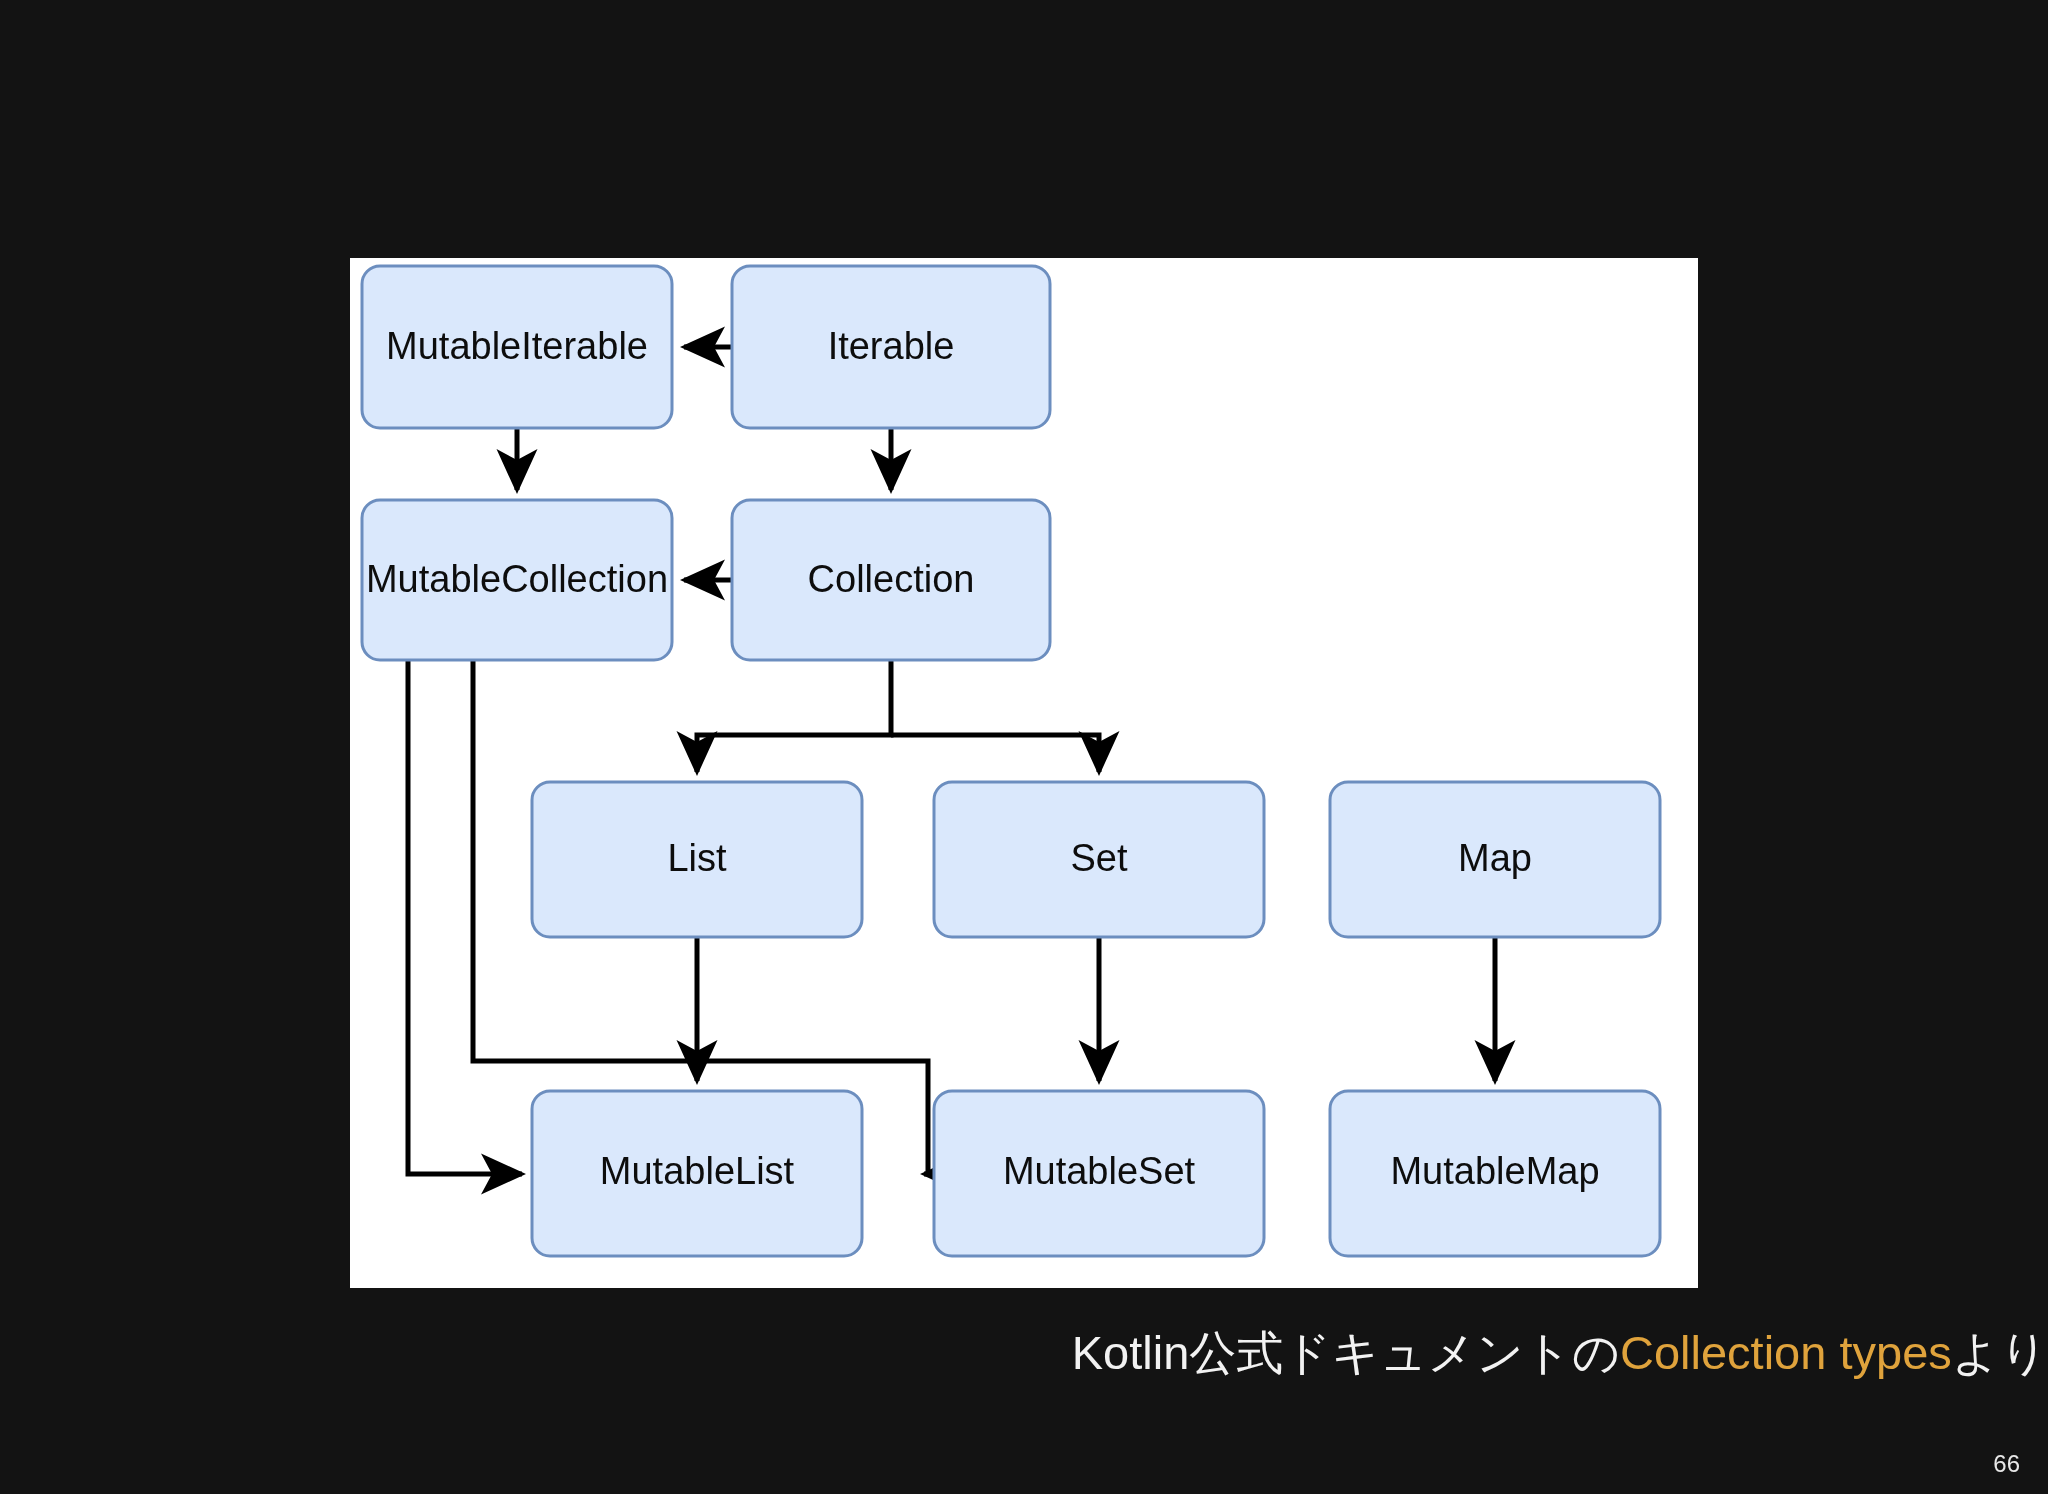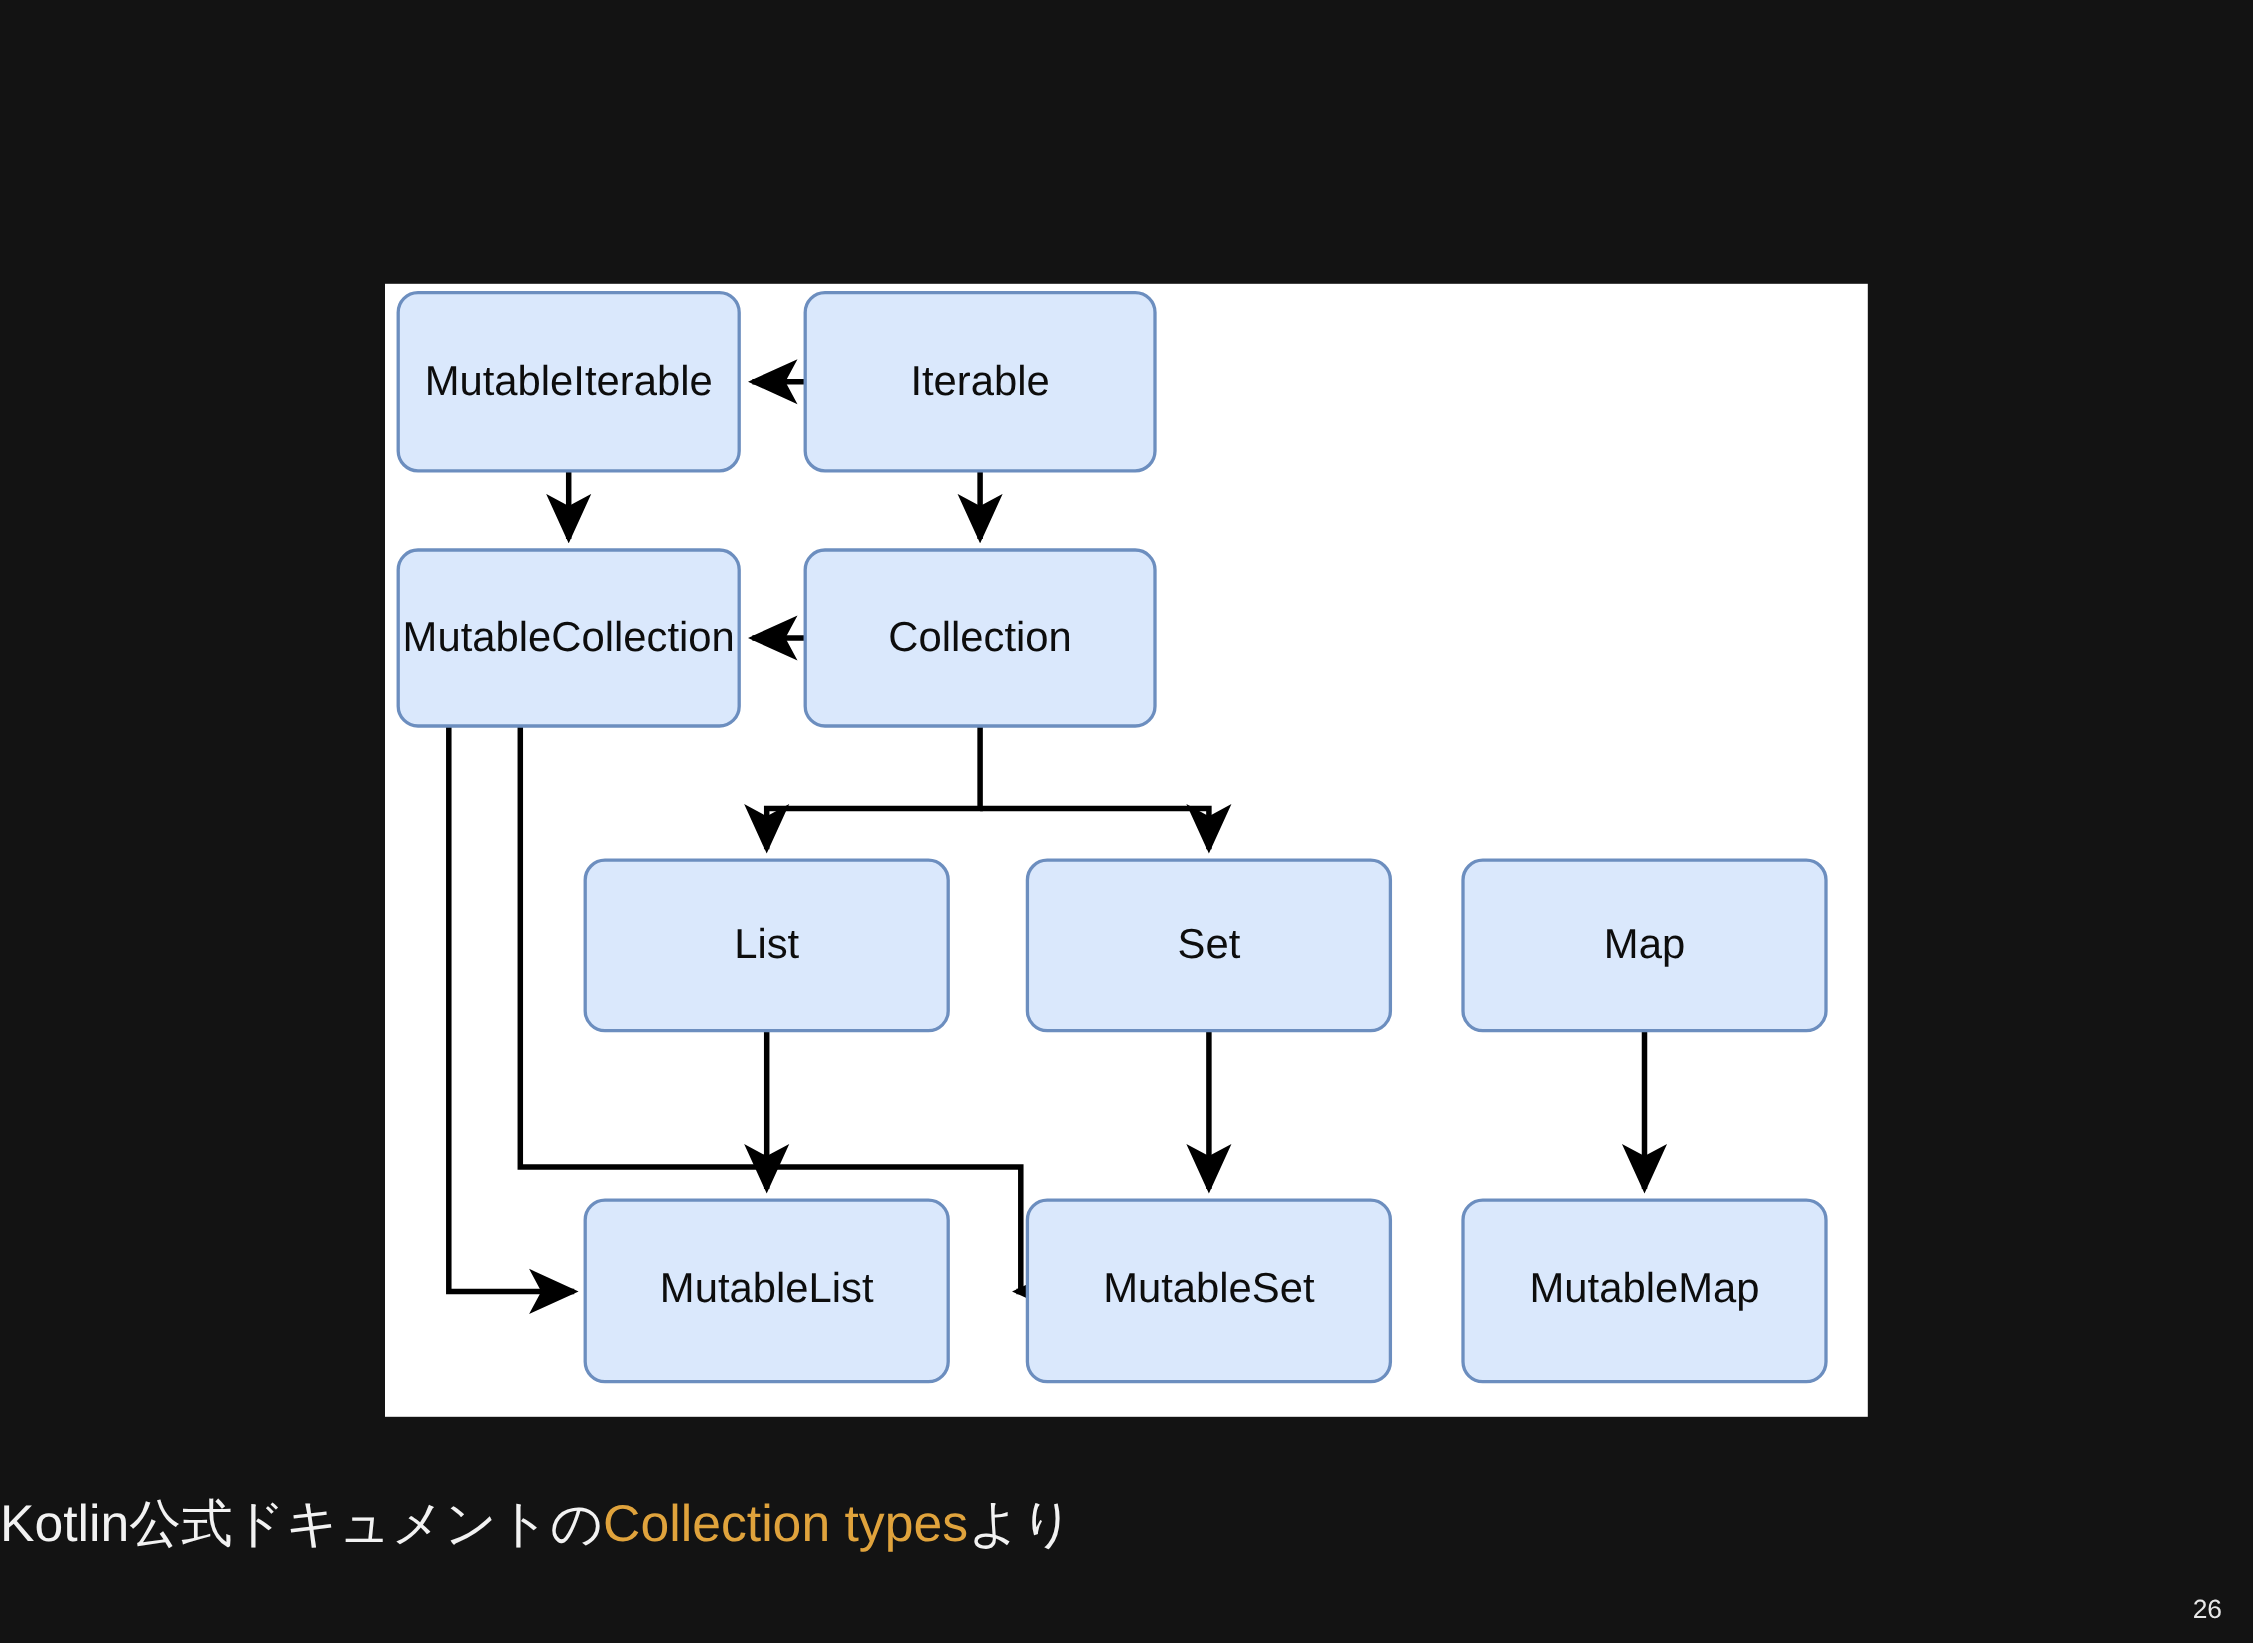--- a/index.html
+++ b/index.html
@@ -48,25 +48,24 @@
     stroke:#000000;
     stroke-width:5;
     fill:none;
     stroke-linecap:butt;
     stroke-linejoin:miter;
   }
 
   #slide-caption{
     position:absolute;
     top:1322px;left:0;width:2048px;
-    text-align:left;
+    text-align:right;
     color:#f2f2f2;
     font-size:47px;
     white-space:nowrap;
-    margin-top:32px;
   }
   #caption-link{color:#e0a33c;}
 
   #page-number{
     position:absolute;
     right:28px;bottom:16px;
     color:#e8e8e8;
     font-size:24px;
   }
 </style>
@@ -159,15 +158,15 @@
         <g>
           <rect class="node-box" x="980" y="833" width="330" height="165" rx="18" ry="18"></rect>
           <text class="node-label" x="1145" y="916">MutableMap</text>
         </g>
       </g>
     </svg>
   </div>
 
   <div id="slide-caption"><span>Kotlin公式ドキュメントの</span><span id="caption-link">Collection types</span><span>より</span></div>
 
-  <div id="page-number">26</div>
+  <div id="page-number">66</div>
 
 </div>
 
 </body></html>

